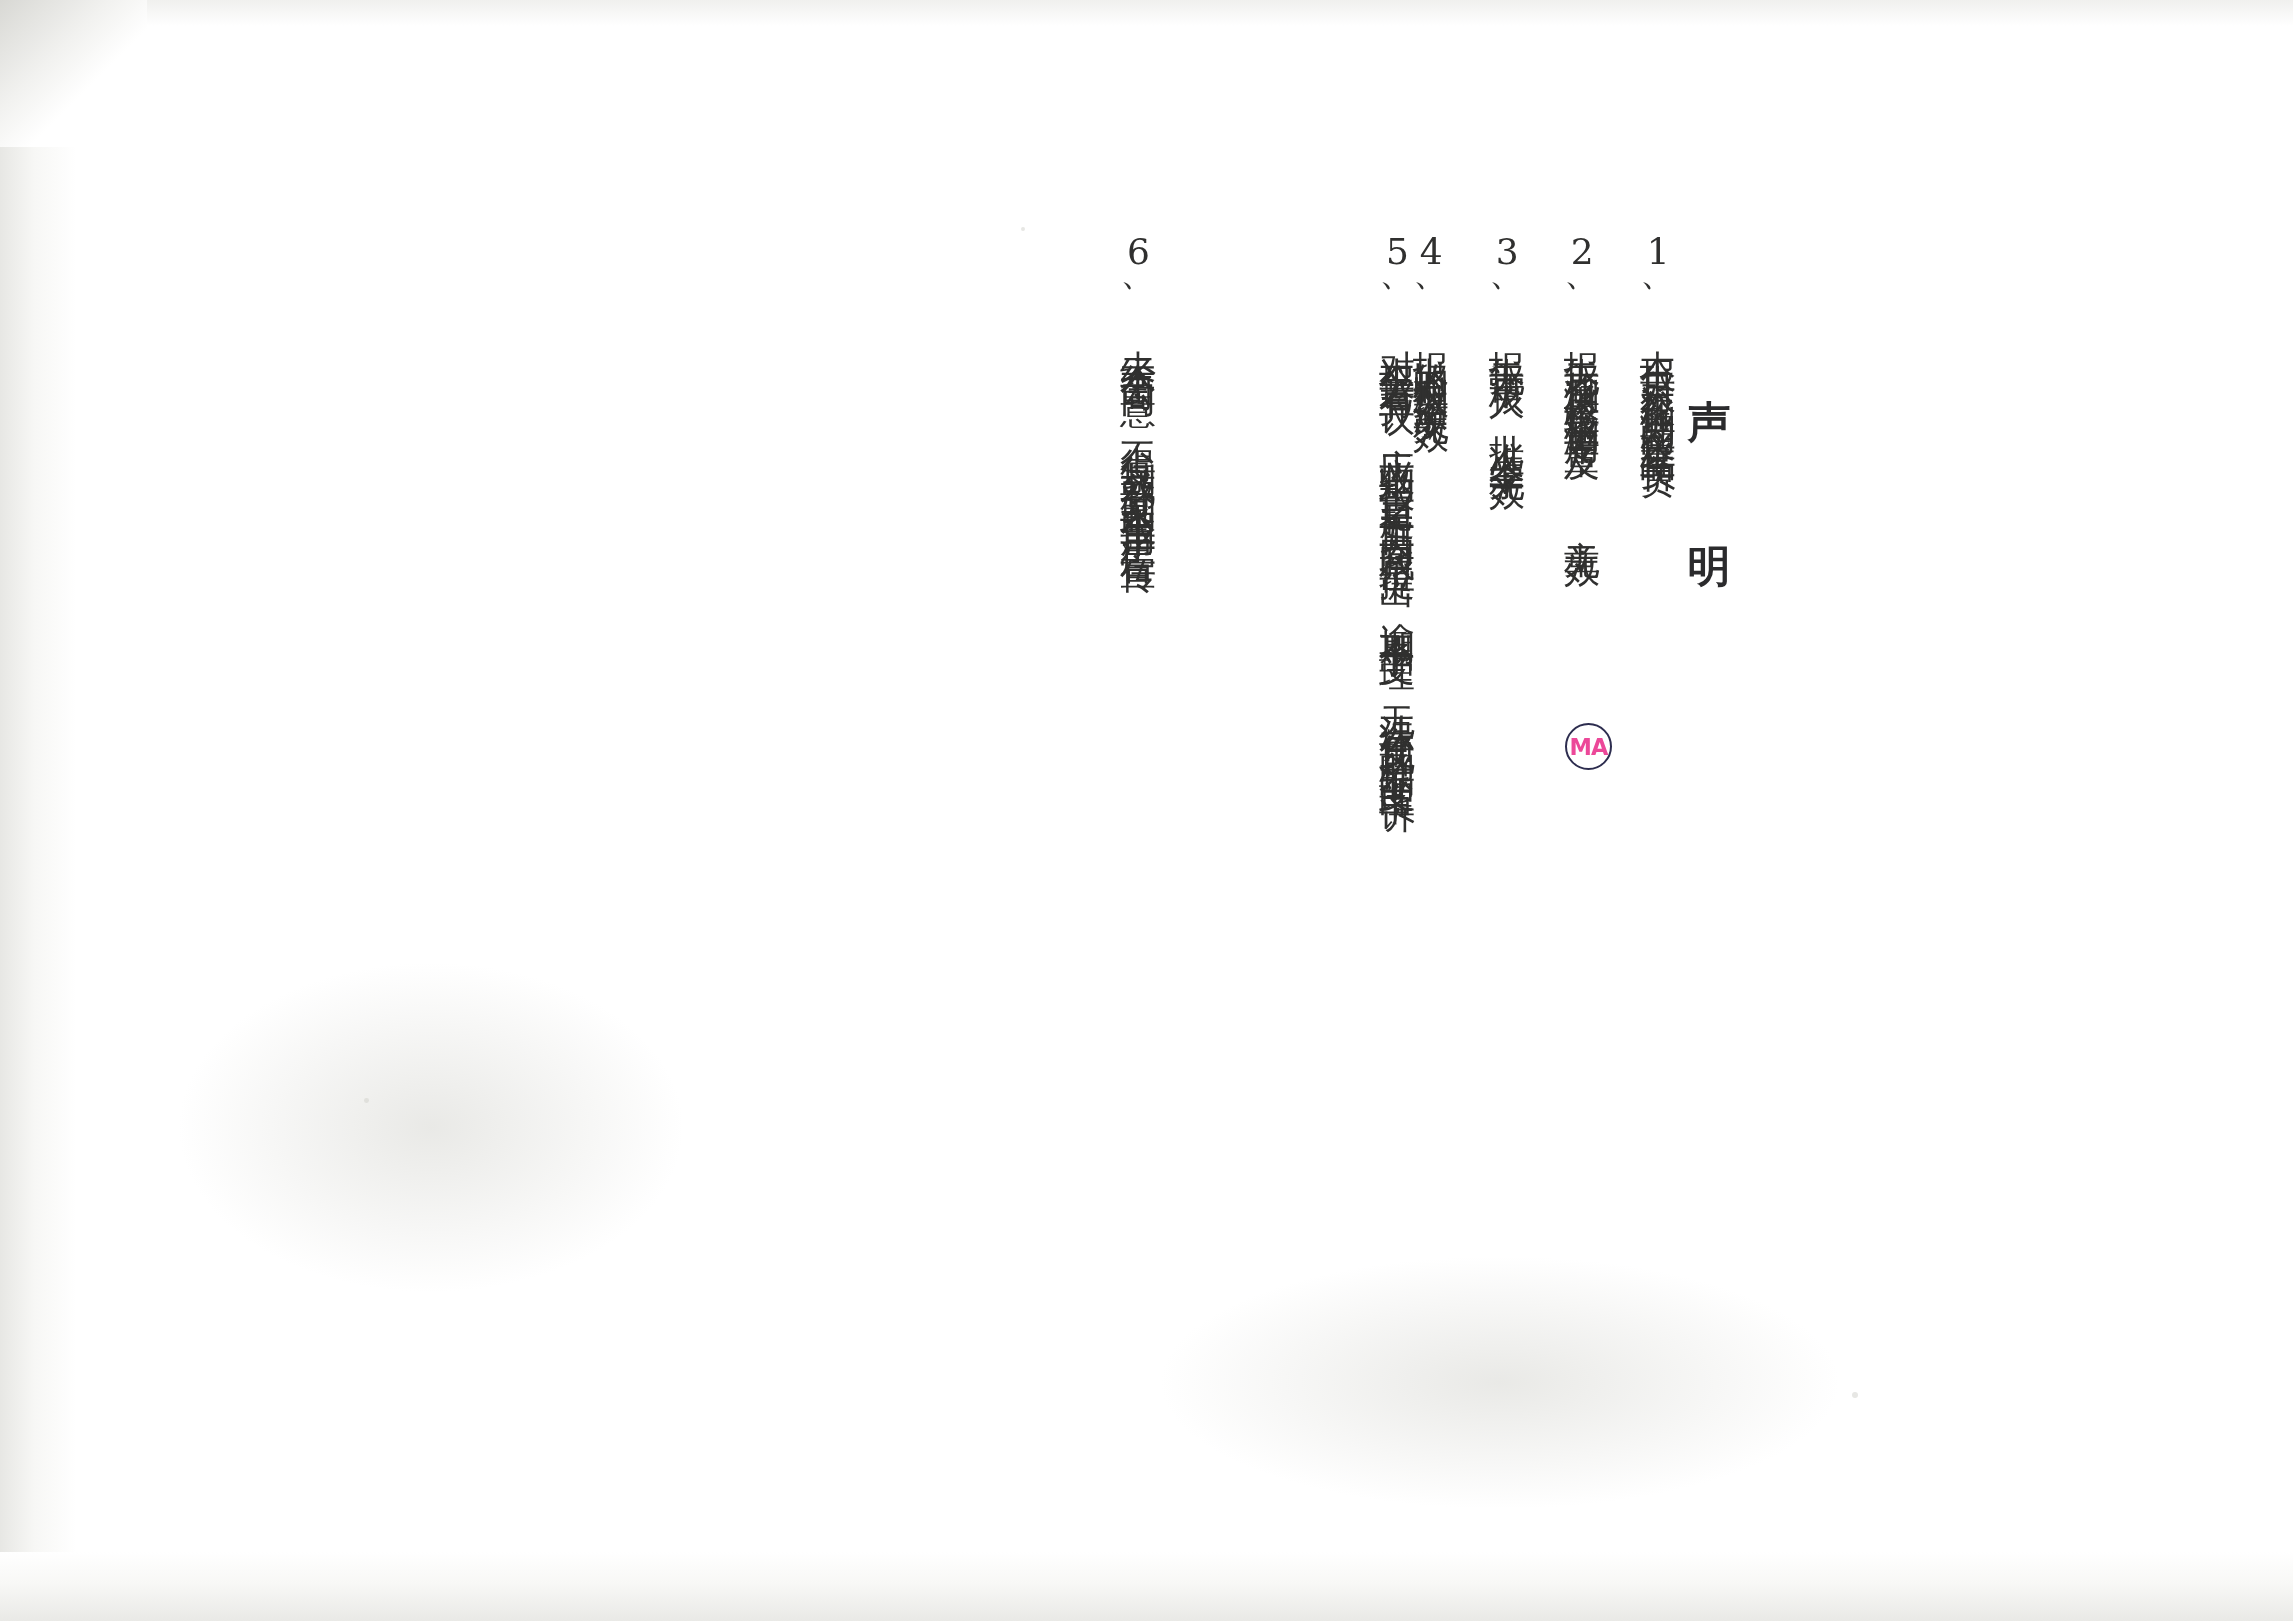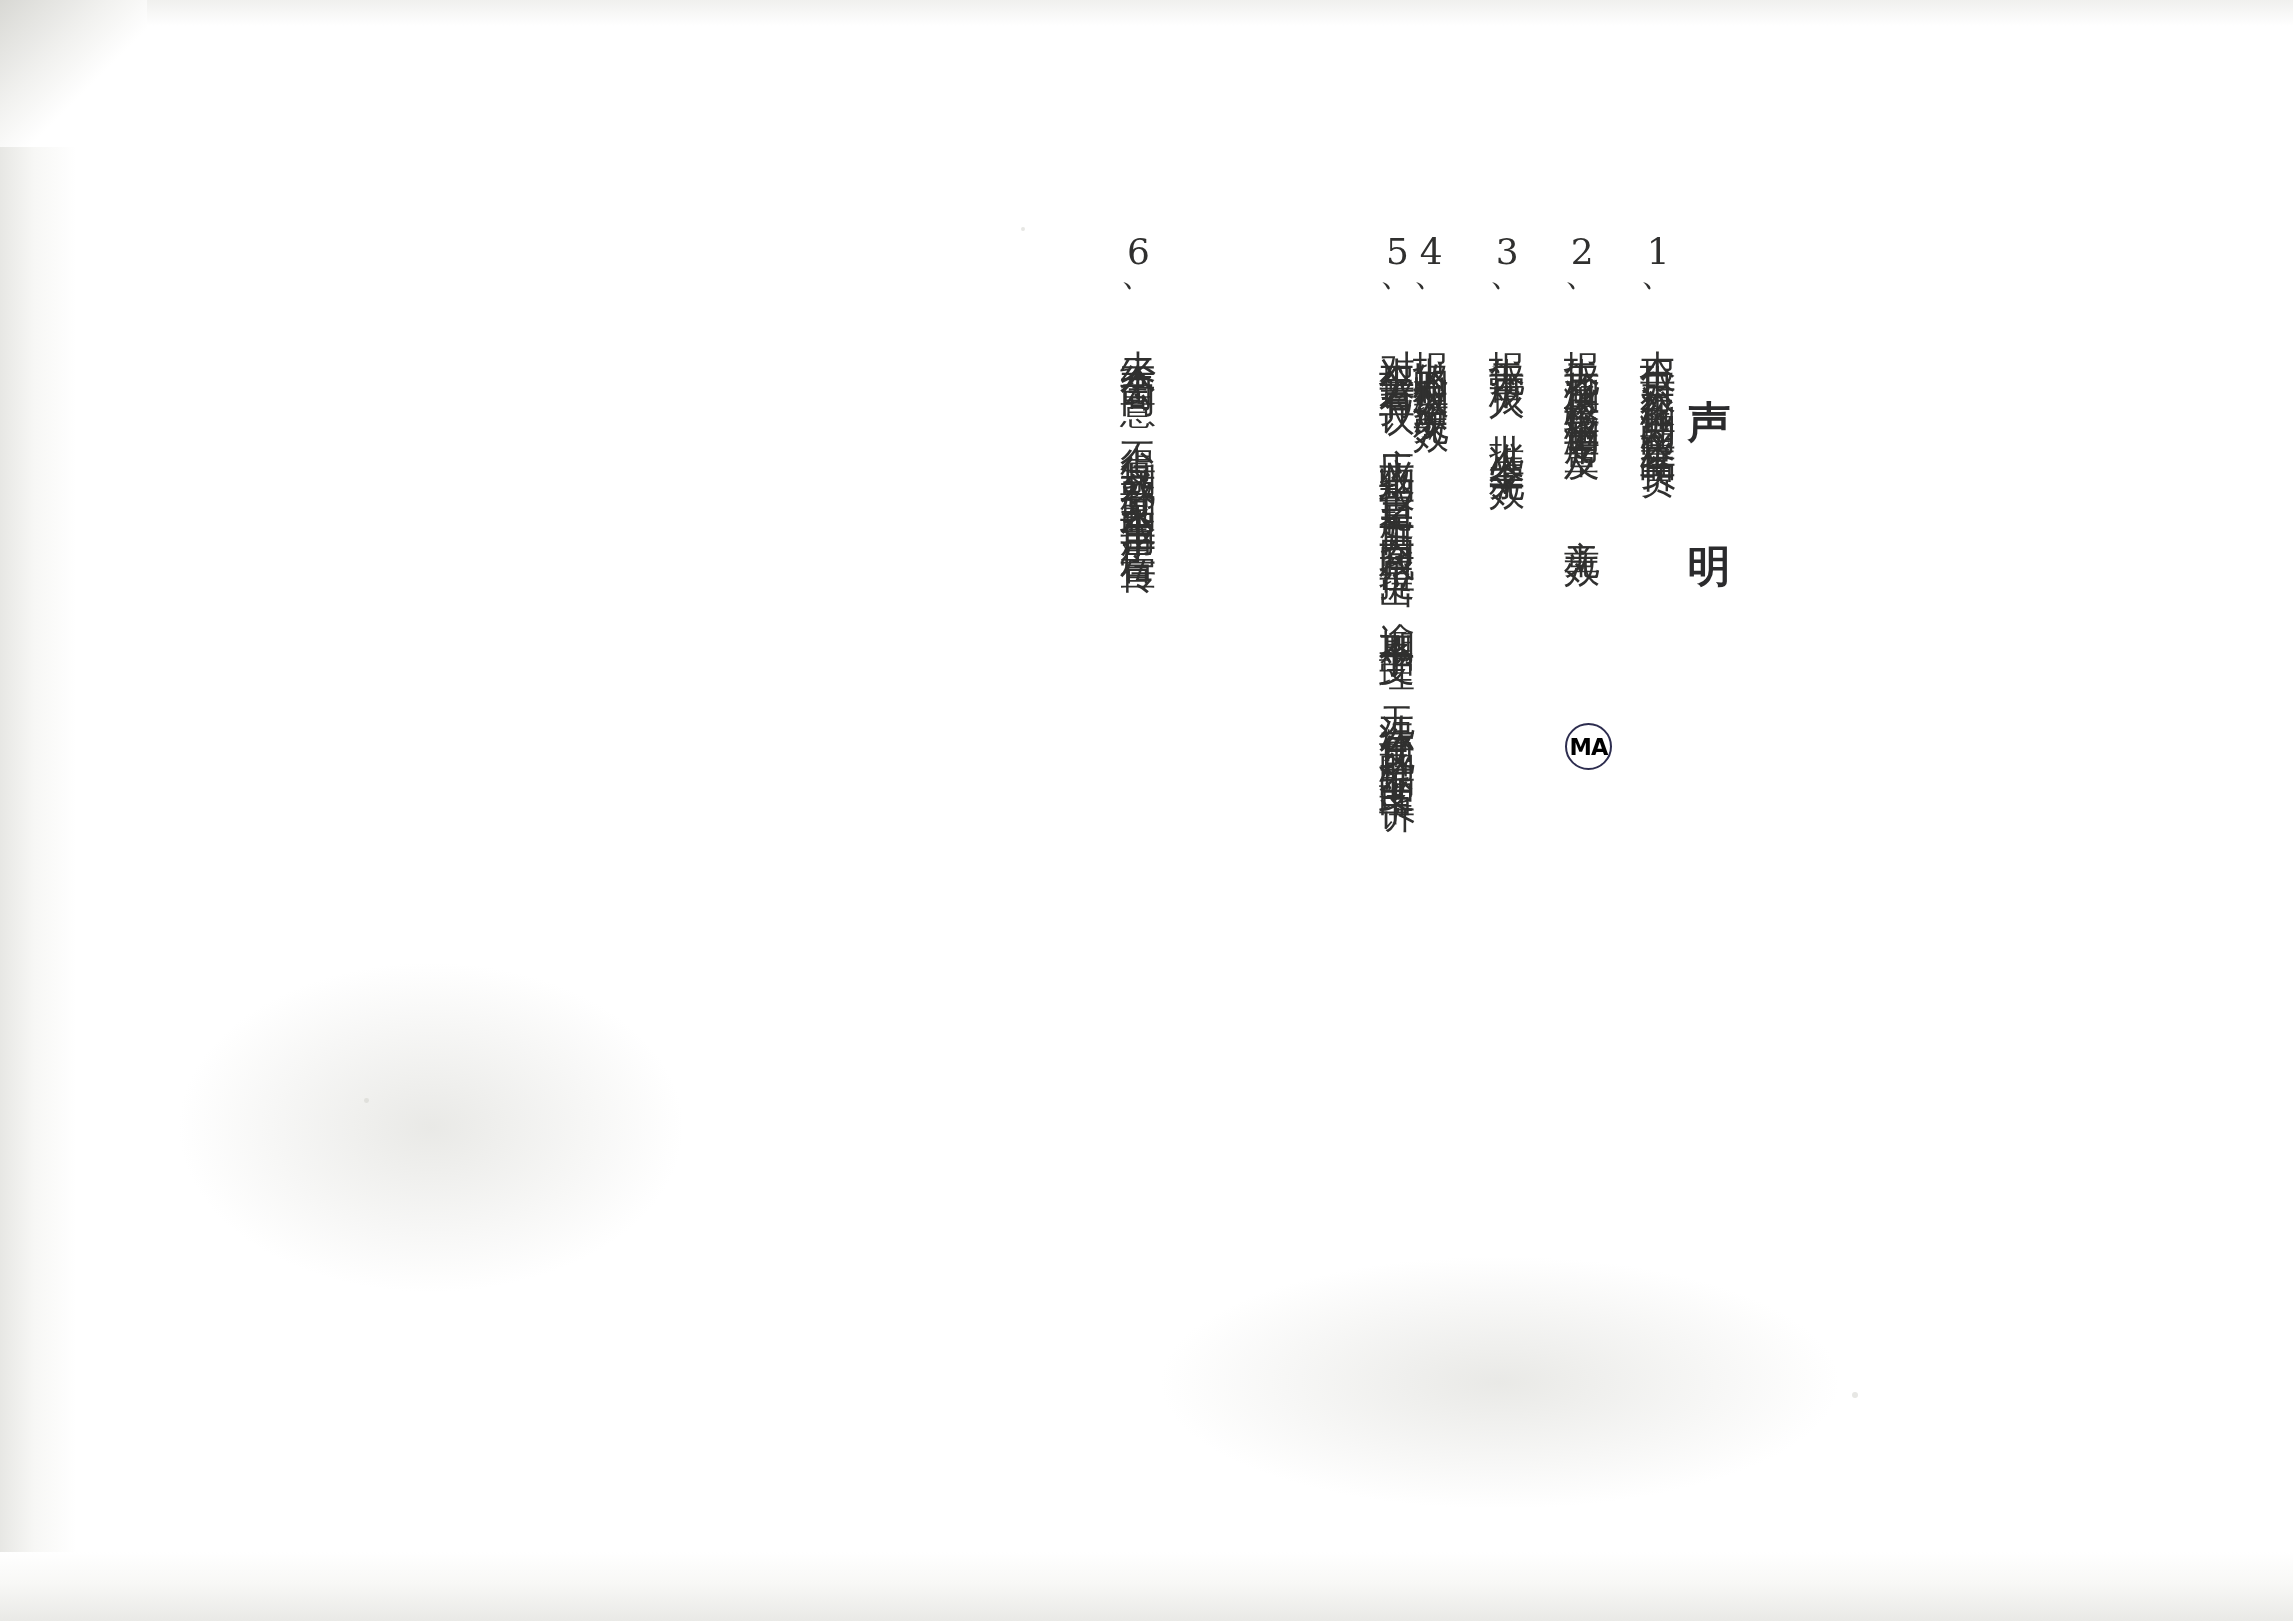--- a/index.html
+++ b/index.html
@@ -89,21 +89,21 @@
 
   
   #ma-mark {
     position: absolute;
     left: 1565px;
     top: 723px;
     width: 47px;
     height: 47px;
     border: 2.9px solid #2d2d4f;
     border-radius: 50%;
-    color: #000000;
+    color: #ec4899;
     font-family: "DejaVu Sans", "Liberation Sans", sans-serif;
     font-size: 22.5px;
     font-weight: 700;
     letter-spacing: -1px;
     display: flex;
     align-items: center;
     justify-content: center;
     box-sizing: border-box;
   }
 

